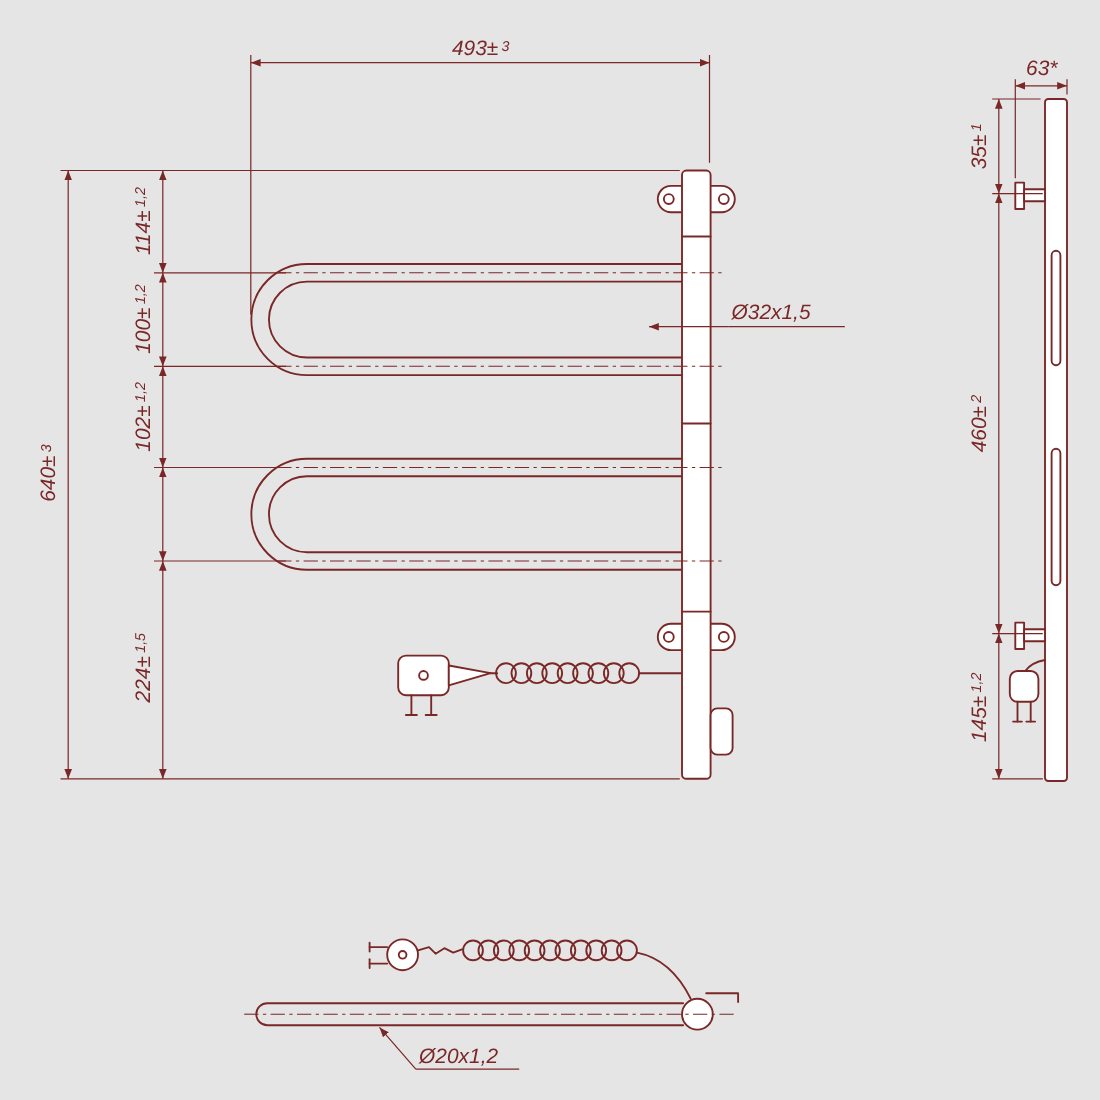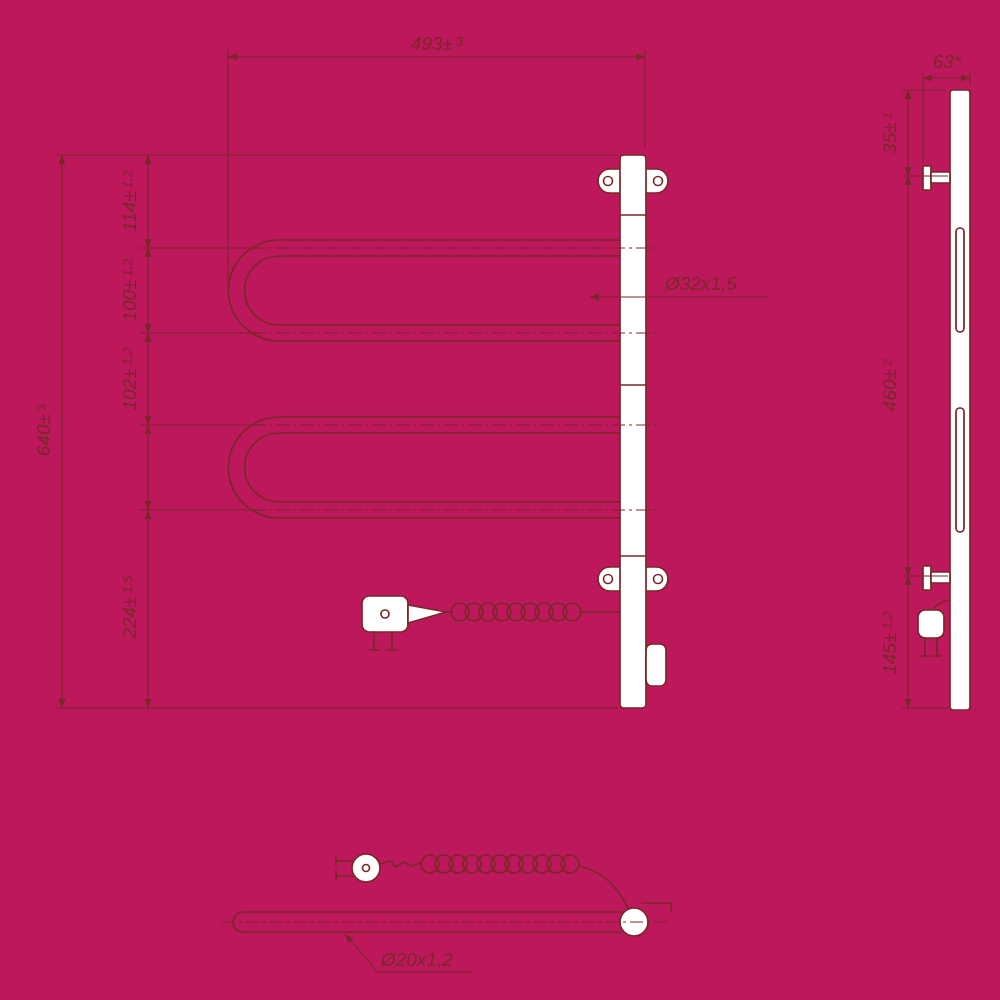--- a/index.html
+++ b/index.html
@@ -1,16 +1,16 @@
 <!DOCTYPE html>
 <html><head>
 <meta charset="utf-8">
 <style>
   html,body{margin:0;padding:0;background:#ffffff;}
-  .stage{position:relative;width:1000px;height:1000px;background:#be185d;overflow:hidden;}
+  .stage{position:relative;width:1000px;height:1000px;background:#e5e5e5;overflow:hidden;}
   svg{position:absolute;left:0;top:0;}
   .obj{stroke:#7a2727;stroke-width:1.7;fill:none;stroke-linecap:round;stroke-linejoin:round;}
   .objf{stroke:#7a2727;stroke-width:1.7;fill:#ffffff;stroke-linejoin:round;}
   .dim{stroke:#7a2727;stroke-width:1.1;fill:none;}
   .cl{stroke:#7a2727;stroke-width:1;fill:none;stroke-dasharray:13 4 3 4;}
   text{fill:#7a2727;font-family:"Liberation Sans",sans-serif;font-style:italic;font-size:19px;}
   .tol{font-size:13px;}
 </style>
 </head>
 <body>

